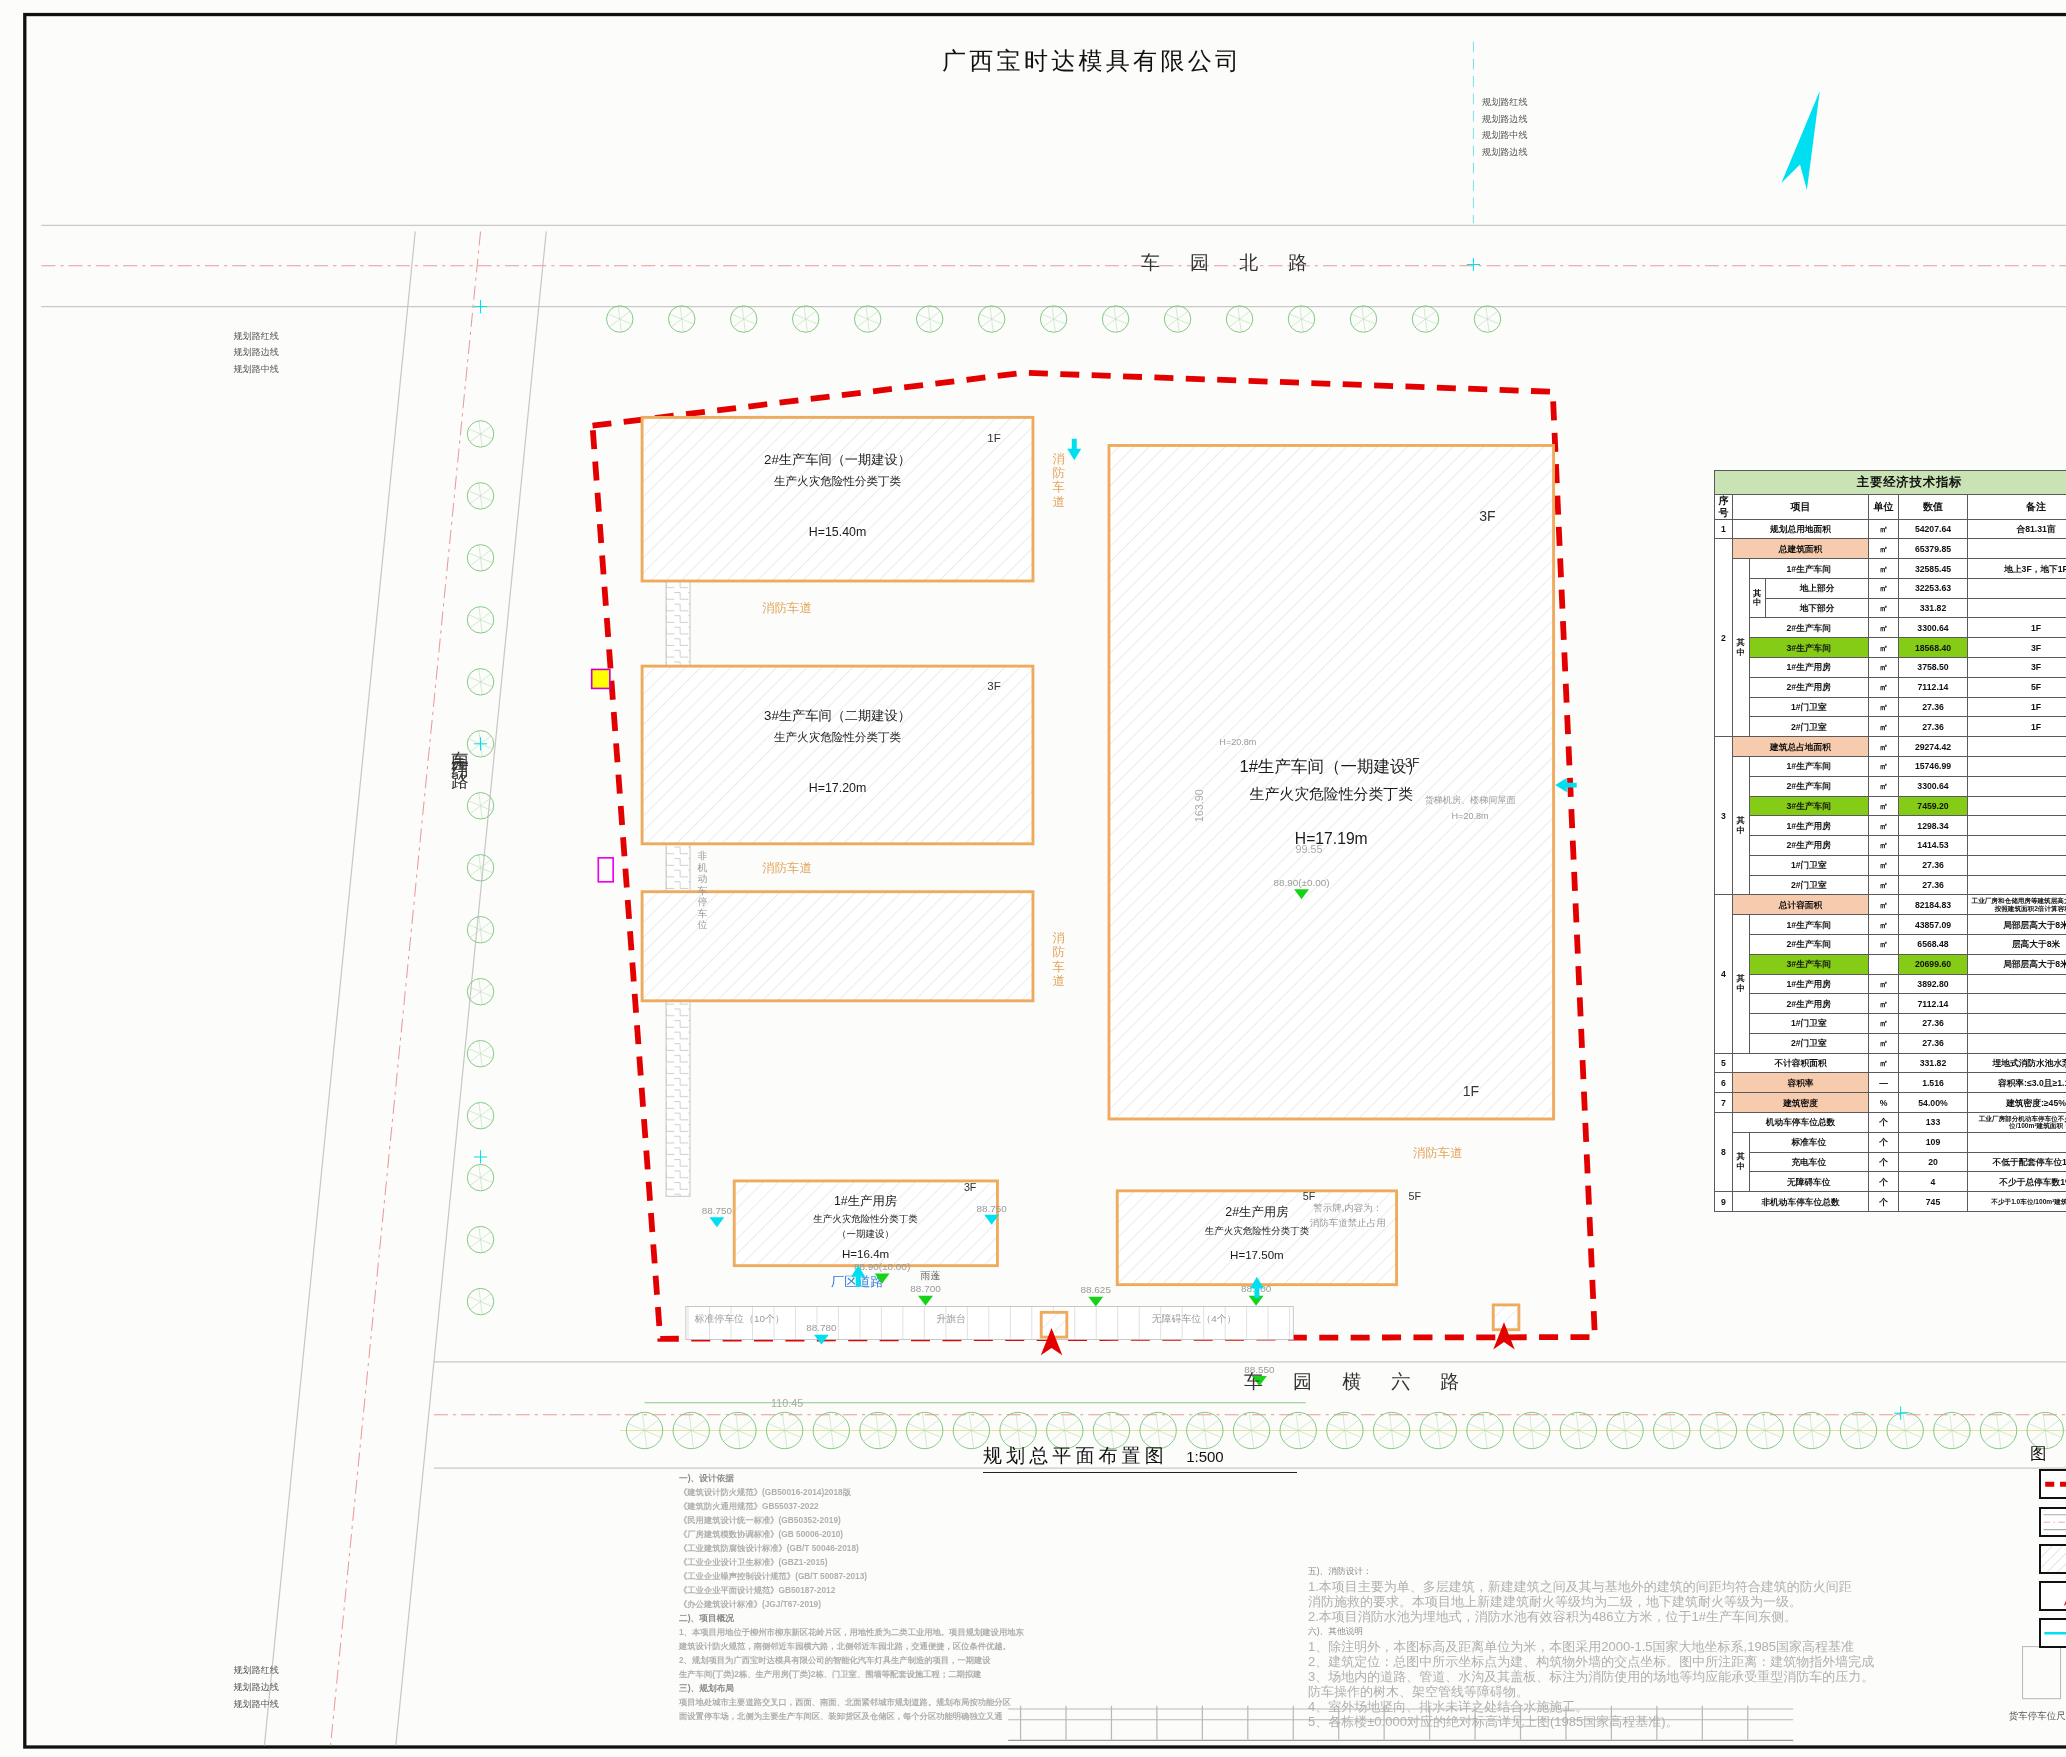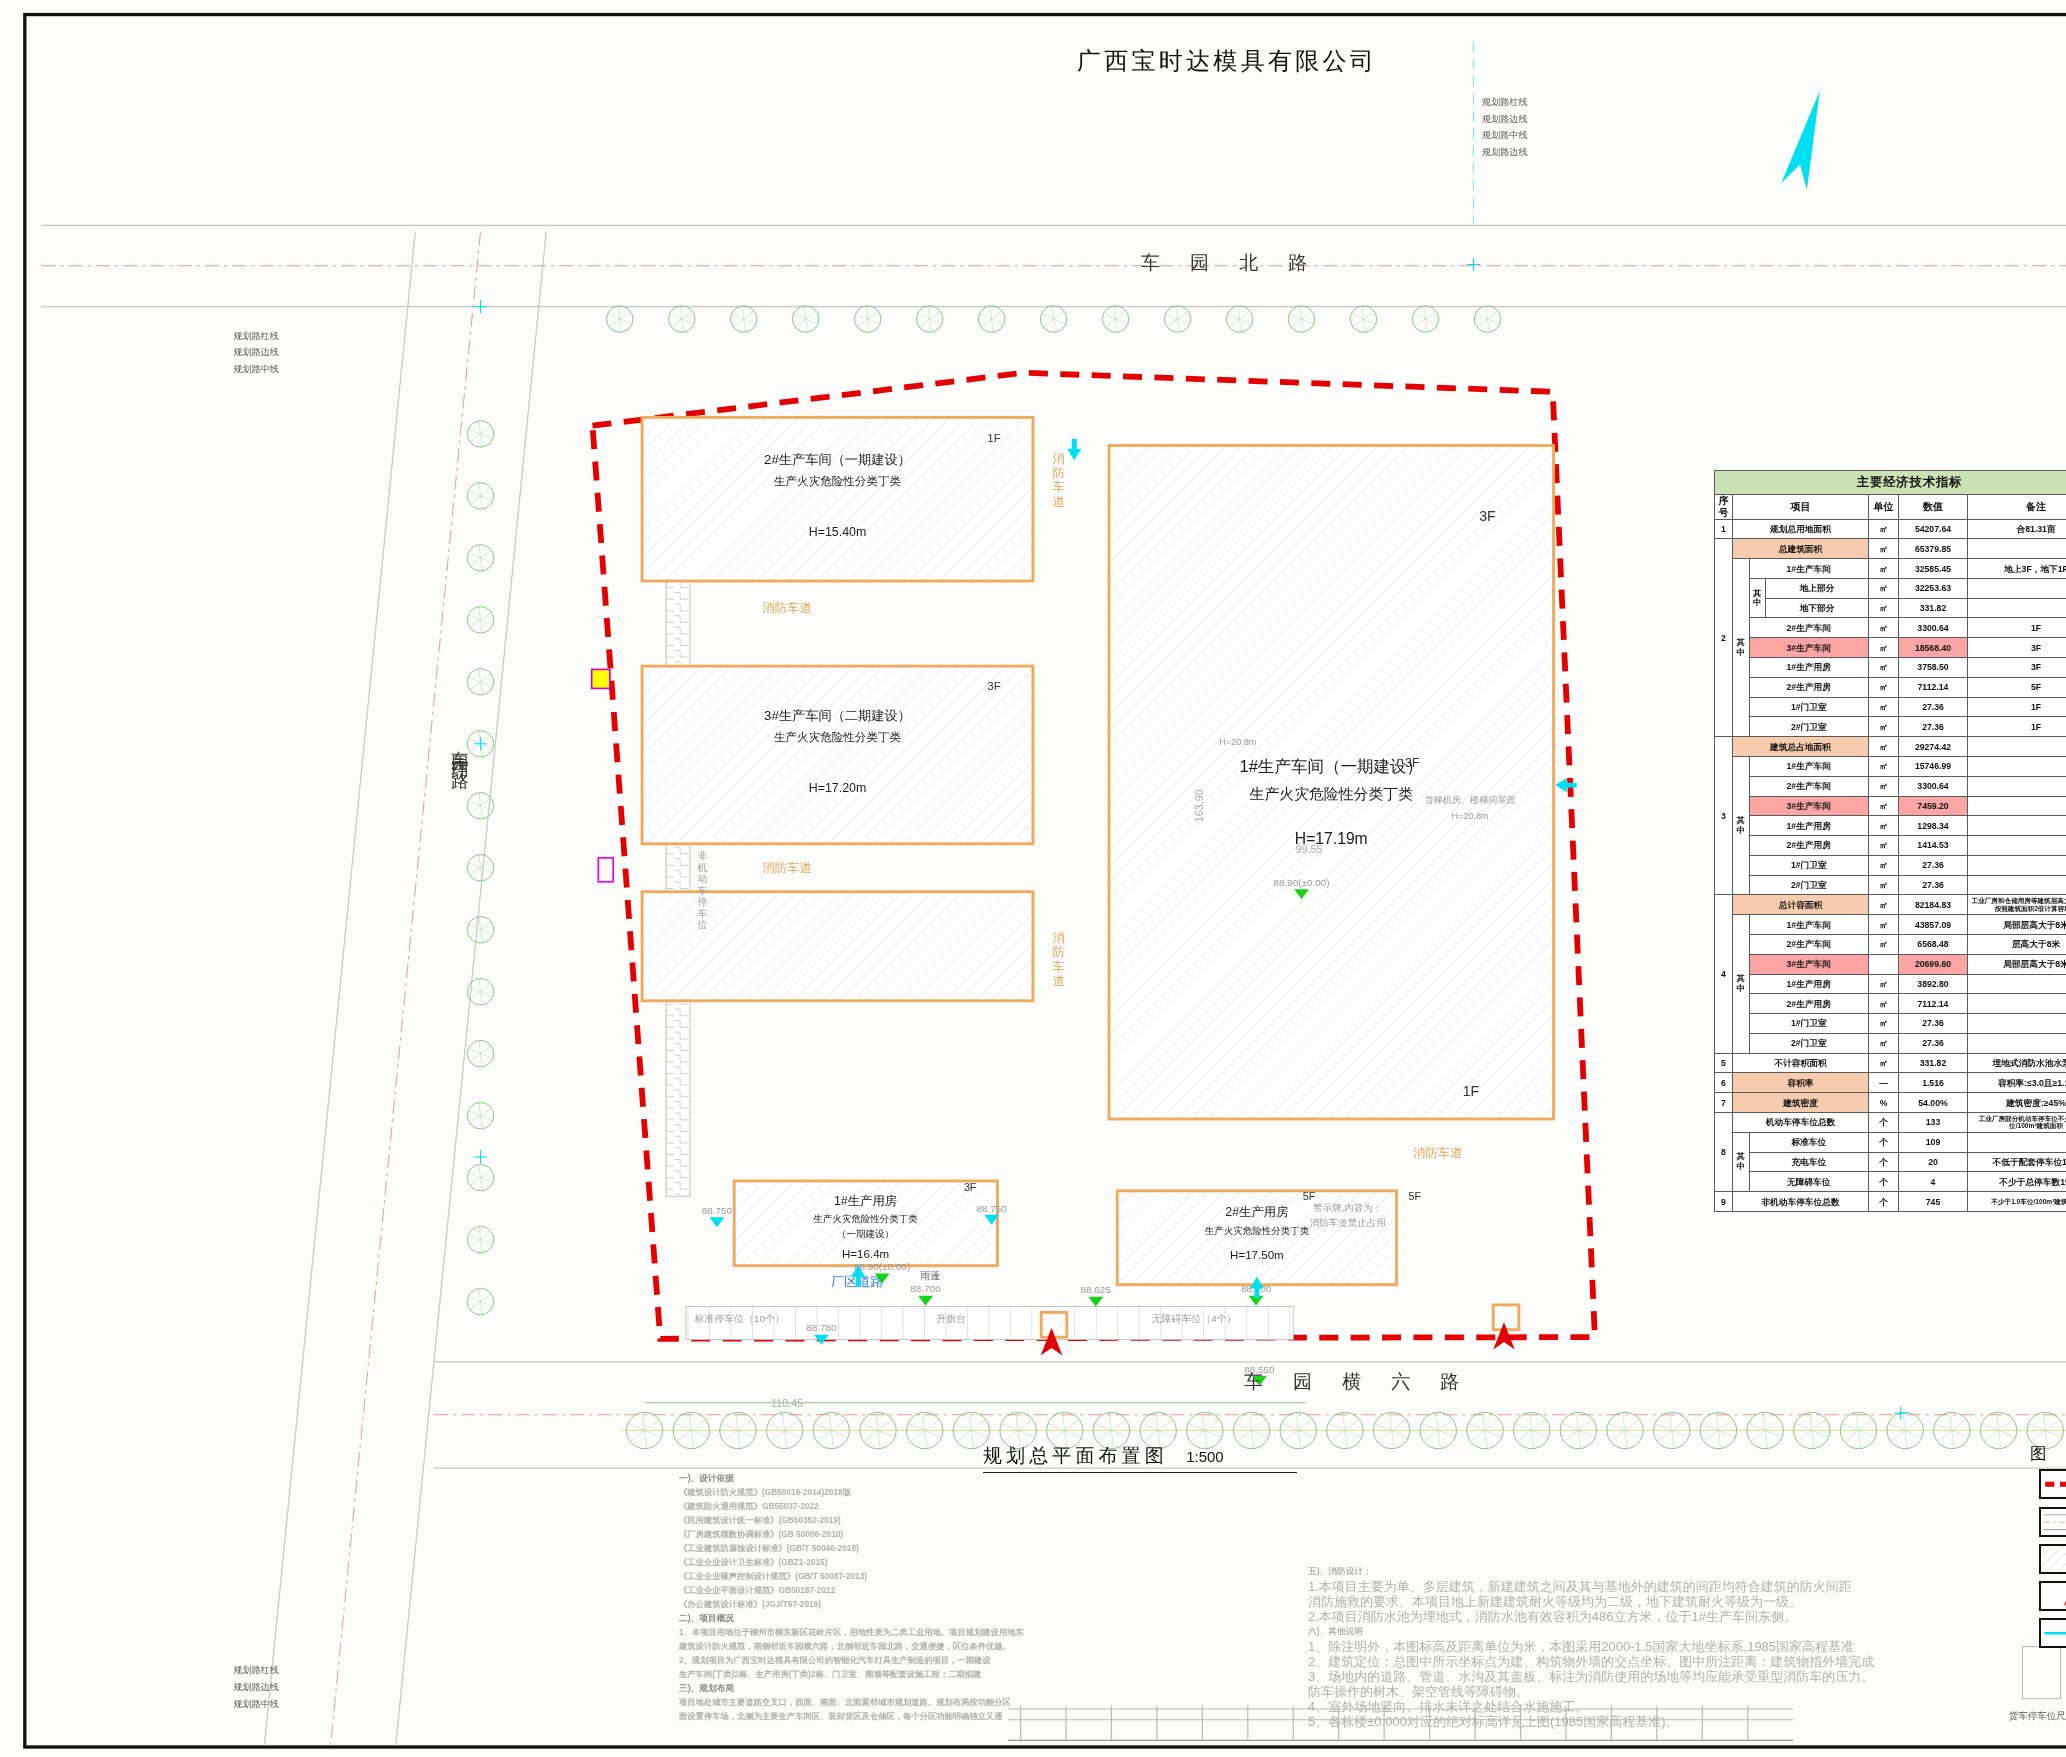--- a/index.html
+++ b/index.html
@@ -1,33 +1,33 @@
 <!DOCTYPE html>
 <html style="font-size:6.6px"><head>
 <meta charset="utf-8">
 <style>
   html,body{margin:0;padding:0;}
   body{width:3103px;height:1757px;position:relative;background:#fcfcfa;
        font-family:"Liberation Sans","DejaVu Sans",sans-serif;color:#222;overflow:hidden;}
   .abs{position:absolute;}
   
-  #main-title{left:942px;top:45px;width:570px;text-align:center;}
+  #main-title{left:942px;top:45px;width:570px;}
   #main-title .t1{font-size:24px;letter-spacing:3.3px;color:#111;}
   #main-title .t2{font-size:24px;letter-spacing:1.7px;color:#111;margin-top:11.6px;}
   
   .road-h{font-size:19px;letter-spacing:12.4px;color:#333;white-space:nowrap;}
   .road-v{font-size:17.4px;color:#333;writing-mode:vertical-rl;letter-spacing:5.8px;}
   
   #eco-table{left:1714px;top:470px;width:391px;border-collapse:collapse;table-layout:fixed;background:#fff;}
   #eco-table td,#eco-table th{border:0.8px solid #5a5a5a;text-align:center;vertical-align:middle;
       font-size:8.7px;line-height:1.15;padding:0.4px 1.7px;height:18px;overflow:hidden;color:#111;font-weight:bold;}
   #eco-table .ttl{background:#c9e3b5;font-size:12.4px;height:22px;letter-spacing:0.8px;}
   #eco-table .hdr{font-size:10px;height:20px;}
   .tb-orange{background:#f7cbad;}
-  .tb-yellow{background:#fca5a5;}
+  .tb-yellow{background:#84cc16;}
   #eco-table td.sm{font-size:6.6px;}
   #eco-table td.grp{font-size:8.3px;width:16.5px;}
   
   .noteblock div{white-space:nowrap;}
   #notes-left{left:679px;top:1471px;width:628px;font-weight:bold;}
   #notes-left .h{font-size:8.7px;color:#8a8a8a;line-height:14px;}
   #notes-left .t{font-size:8.3px;color:#b0b0b0;line-height:14px;}
   #notes-center{left:1308px;top:1564px;width:702px;}
   #notes-center .h{font-size:8.7px;color:#8a8a8a;line-height:15px;}
   #notes-center .t{font-size:13px;color:#b0b0b0;line-height:15px;}

